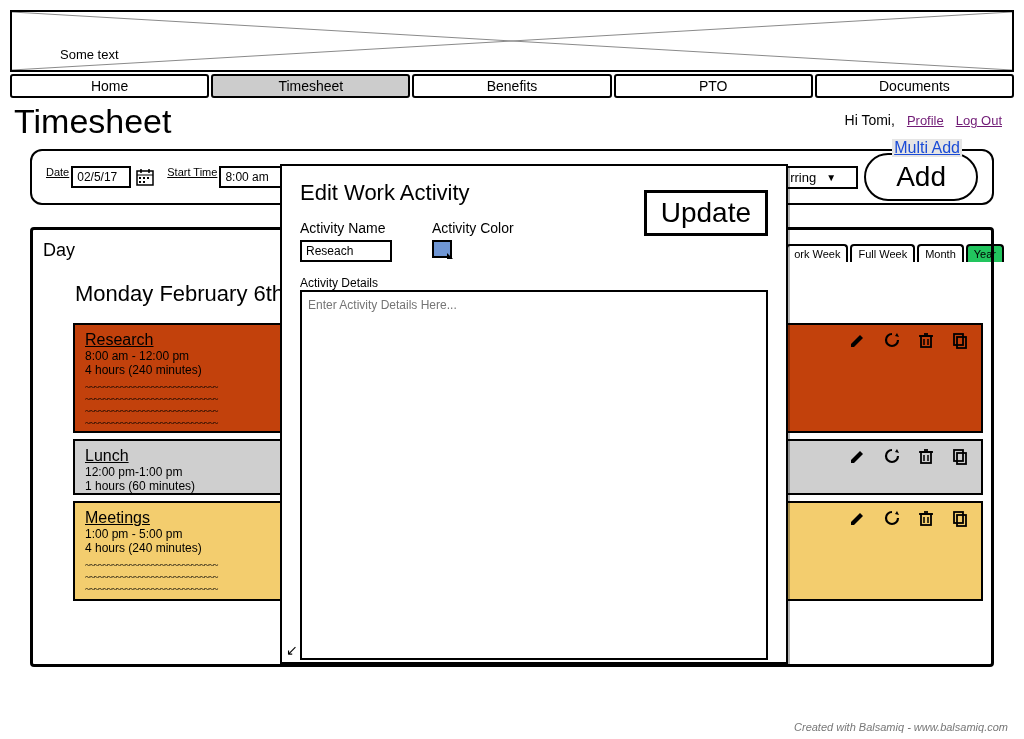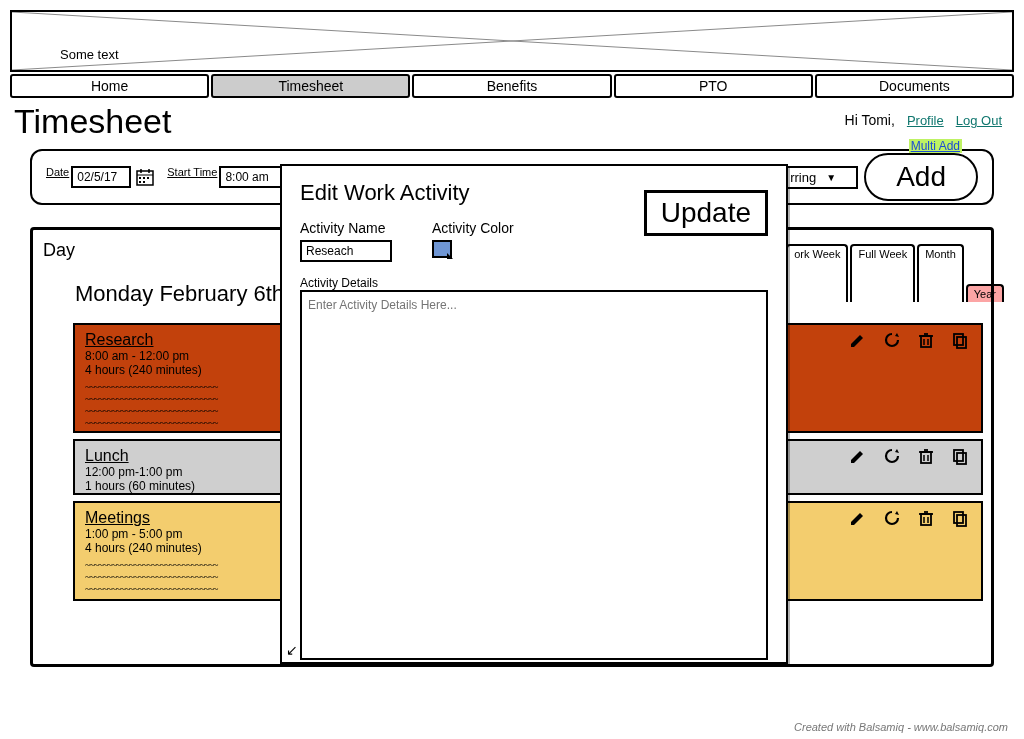--- a/index.html
+++ b/index.html
@@ -53,21 +53,21 @@
   }
   .header-right {
     position: absolute;
     right: 22px;
     top: 112px;
     font-size: 14px;
     display: flex;
     align-items: baseline;
     gap: 12px;
   }
-  .link { color: #0f766e; text-decoration: underline; cursor: pointer; font-size: 13px; }
+  .link { color: #701a75; text-decoration: underline; cursor: pointer; font-size: 13px; }
   .toolbar {
     border: 2px solid #000;
     border-radius: 12px;
     padding: 8px 14px;
     margin: 4px 20px 6px 20px;
     display: flex;
     align-items: center;
     gap: 12px;
     height: 56px;
     position: relative;
@@ -113,44 +113,44 @@
     border-radius: 24px;
     padding: 6px 30px;
     font-size: 28px;
     background: #fff;
     cursor: pointer;
   }
   .multi-add {
     position: absolute;
     right: 30px;
     top: -12px;
-    font-size: 12px;
+    font-size: 16px;
     color: #1a4bd6;
     text-decoration: underline;
     cursor: pointer;
-    background: #bef264;
+    background: #e5e5e5;
     padding: 0 2px;
   }
   .view-tabs {
     position: absolute;
     right: 20px;
     top: 244px;
     display: flex;
     gap: 2px;
   }
   .vtab {
     border: 2px solid #000;
     border-bottom: none;
     border-radius: 4px 4px 0 0;
     padding: 2px 6px;
     font-size: 11px;
     background: #fff;
     cursor: pointer;
   }
-  .vtab.active { background: #fca5a5; margin-top: 40px; }
+  .vtab.active { background: #22c55e; }
   .day-panel {
     border: 3px solid #000;
     border-radius: 4px;
     margin: 22px 20px 0 20px;
     padding: 10px;
     height: 440px;
     position: relative;
   }
   .day-panel-title { font-size: 18px; }
   .day-heading {

